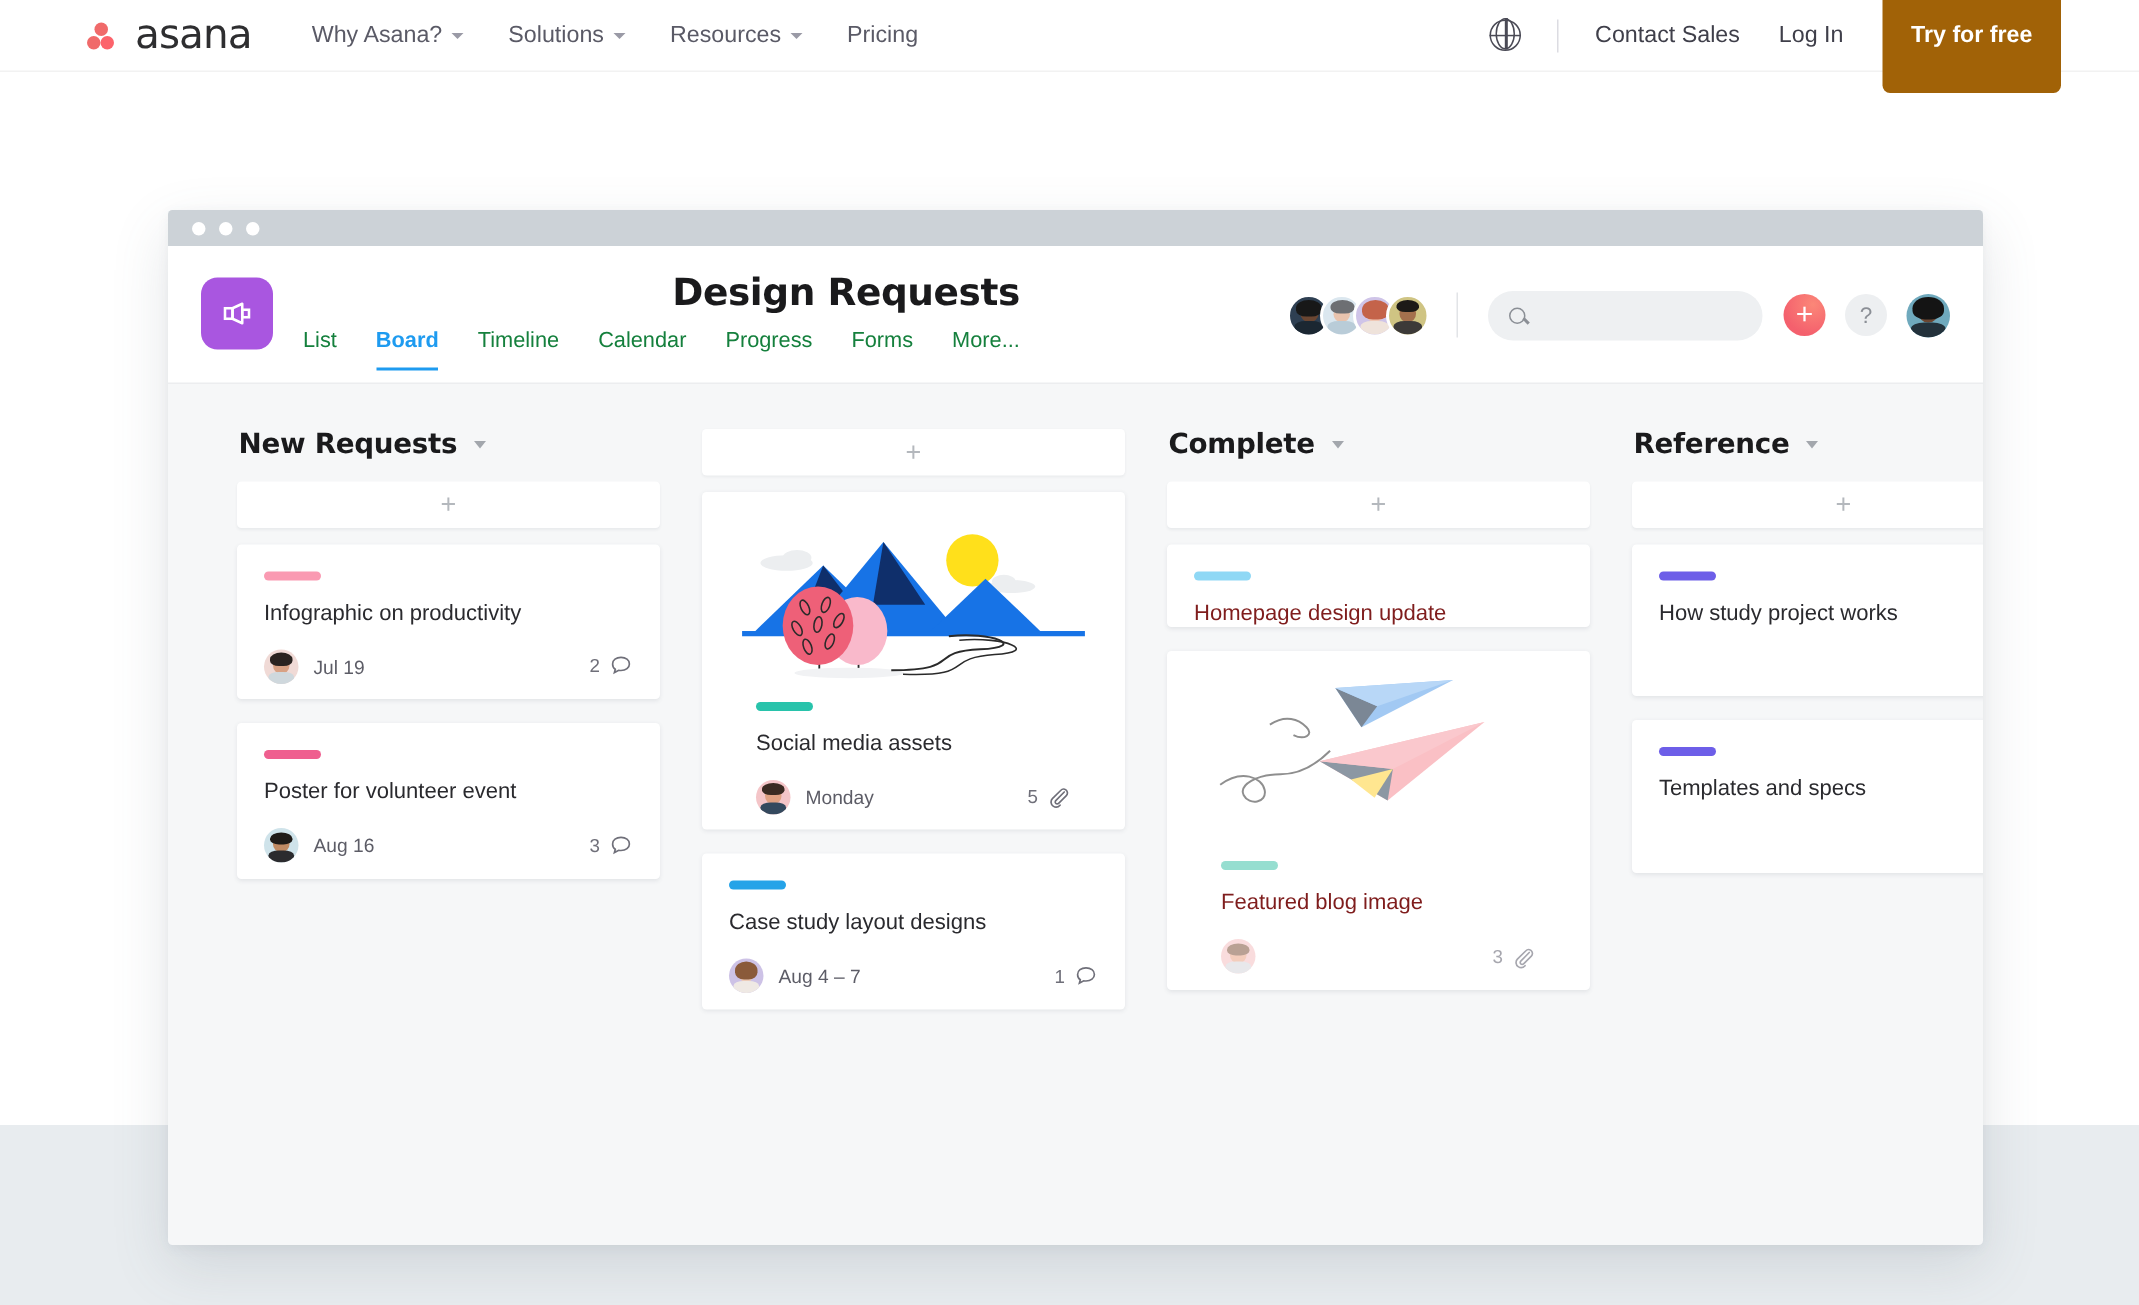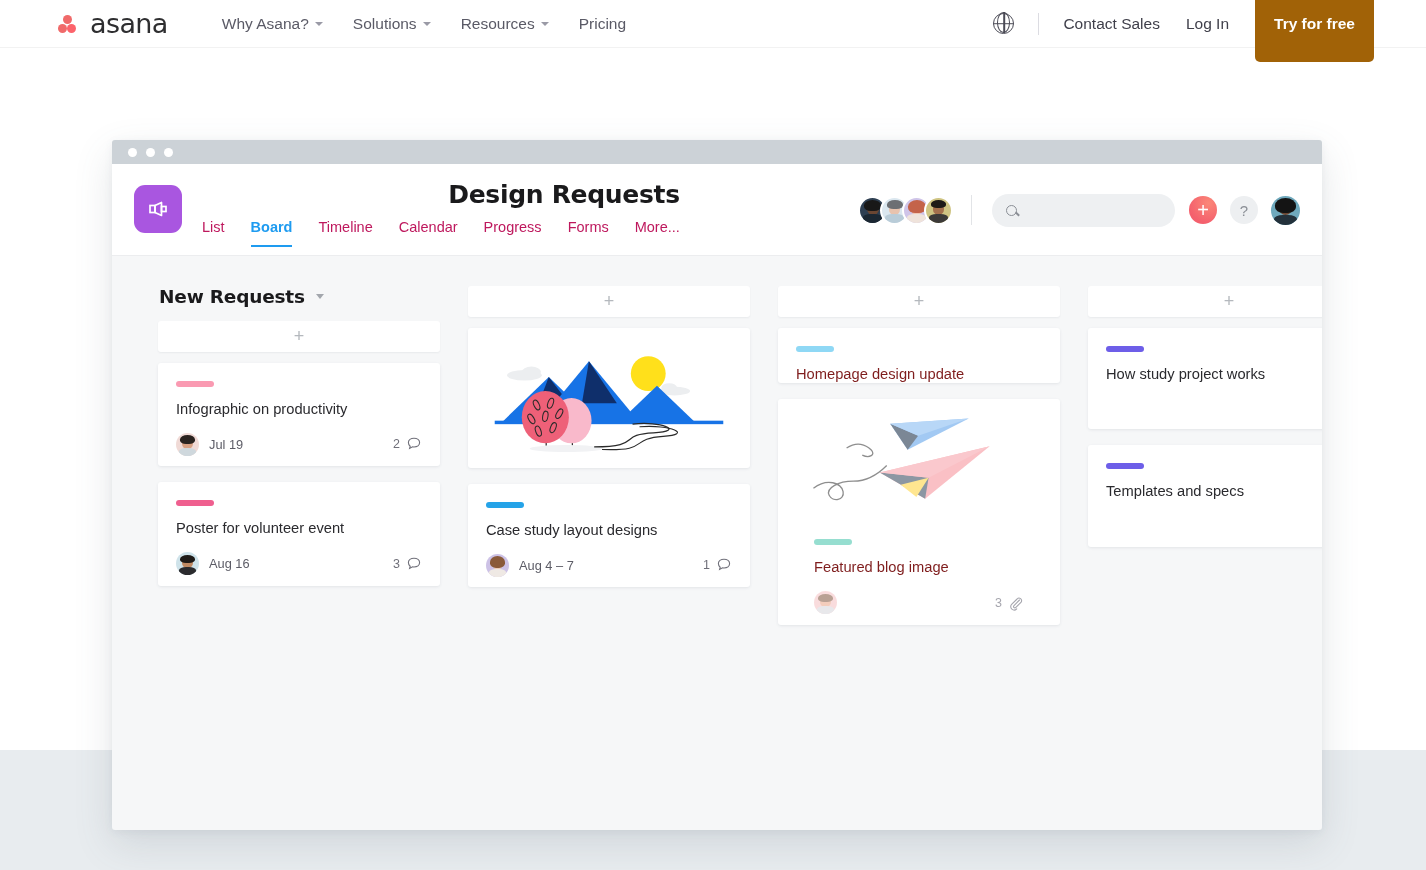--- a/index.html
+++ b/index.html
@@ -26,21 +26,21 @@
   .logo-wrap { display: flex; align-items: center; margin-left: 58px; }
   .logo-dots { position: relative; width: 26px; height: 22px; margin-right: 6px; }
   .logo-dots i { position: absolute; border-radius: 50%; display: block; }
   .logo-dots i.d1 { width: 9px; height: 9px; background: #f06a6a; left: 0px; top: 11px; }
   .logo-dots i.d2 { width: 9px; height: 9px; background: #fc636b; left: 9px; top: 11px; }
   .logo-dots i.d3 { width: 9px; height: 9px; background: #f06a6a; left: 4.5px; top: 2px; }
   .logo-text {
     font-size: 27px; color: #2e2e30; letter-spacing: -0.6px;
     font-family: "DejaVu Sans", sans-serif; font-weight: 400;
   }
-  .nav-links { display: flex; align-items: center; margin-left: 54px; gap: 30px; }
+  .nav-links { display: flex; align-items: center; margin-left: 40px; gap: 30px; }
   .nav-link {
     font-size: 15.5px; color: #5a5a66; display: flex; align-items: center; gap: 6px;
     cursor: pointer; white-space: nowrap;
   }
   .chev {
     width: 0; height: 0; border-left: 4px solid transparent; border-right: 4px solid transparent;
     border-top: 4.5px solid #9a9aa6; display: inline-block;
   }
   .nav-right {
     margin-left: auto; margin-right: 52px; display: flex; align-items: center; gap: 0;
@@ -88,21 +88,21 @@
     width: 48px; height: 48px; border-radius: 11px; background: #a956e0;
     margin-top: 21px; display: flex; align-items: center; justify-content: center; flex-shrink: 0;
   }
   .proj-titles { margin-left: 20px; margin-top: 16px; }
   .proj-title {
     font-size: 25px; color: #1a1a1c; font-weight: bold; letter-spacing: -0.3px;
     font-family: "DejaVu Sans", sans-serif;
     text-align: right;
   }
   .tabs { display: flex; gap: 26px; margin-top: 10px; }
-  .tab { font-size: 14.5px; color: #be185d; cursor: pointer; padding-bottom: 10px; white-space: nowrap; }
+  .tab { font-size: 14.5px; color: #15803d; cursor: pointer; padding-bottom: 10px; white-space: nowrap; }
   .tab.active { color: #1e9bf0; font-weight: bold; border-bottom: 2.5px solid #1e9bf0; }
 
   .header-right {
     position: absolute; right: 22px; top: 0; height: 92px; display: flex; align-items: center;
   }
   .avatar-stack { display: flex; }
   .avatar-stack .av { margin-left: -7px; border: 2px solid #fff; }
   .avatar-stack .av:first-child { margin-left: 0; }
   .av { width: 29px; height: 29px; border-radius: 50%; position: relative; overflow: hidden; flex-shrink: 0; }
   .hdr-divider { width: 1px; height: 30px; background: #e2e4e7; margin: 0 20px 0 18px; }
@@ -390,20 +390,40 @@
               <ellipse cx="52" cy="94" rx="3" ry="6" transform="rotate(-30 52 94)"></ellipse>
               <ellipse cx="68" cy="91" rx="3" ry="6" transform="rotate(10 68 91)"></ellipse>
               <ellipse cx="84" cy="88" rx="3" ry="6" transform="rotate(30 84 88)"></ellipse>
               <ellipse cx="60" cy="108" rx="3" ry="6" transform="rotate(-20 60 108)"></ellipse>
               <ellipse cx="77" cy="104" rx="3" ry="6" transform="rotate(22 77 104)"></ellipse>
             </g>
             <ellipse cx="92" cy="128" rx="42" ry="4" fill="#f1f2f4"></ellipse>
             <path d="M124 126 C180 126 150 112 192 110 C230 108 200 96 168 100" fill="none" stroke="#2a2a2a" stroke-width="1.5"></path>
             <path d="M133 129 C190 131 162 117 203 114 C238 112 212 100 176 103" fill="none" stroke="#2a2a2a" stroke-width="1.2"></path>
           </svg>
+          <div style="padding:0 18px 0 18px">
+            <div class="tagbar" style="background:#28c3ab"></div>
+            <div class="card-title">Social media assets</div>
+            <div class="card-foot">
+              <span class="av" style="background:#f4c5c8">
+                <span class="face">
+                    <span class="skin" style="background:#e0a183;left:27%;top:24%;width:46%;height:46%"></span>
+                    <span class="hair" style="background:#3a2a22;left:17%;top:10%;width:66%;height:34%"></span>
+                    <span class="body" style="background:#34495e"></span>
+                  </span>
+              </span>
+              <span class="card-date">Monday</span>
+              <span class="meta">
+                <span class="meta-num">5</span>
+                <svg width="16" height="16" viewBox="0 0 16 16">
+                  <path d="M11.5 5 L6 10.6c-1 1-.4 2.3.7 2.3.5 0 .9-.2 1.2-.5l5-5c1.1-1.1.9-2.9-.3-3.8-1.1-.8-2.6-.6-3.5.4L3.6 9.4c-1.4 1.5-1.1 3.9.5 5 1.5 1 3.4.7 4.6-.6" fill="none" stroke="#6f6f79" stroke-width="1.1" stroke-linecap="round"></path>
+                </svg>
+              </span>
+            </div>
+          </div>
         </div>
 
         <div class="card">
           <div class="tagbar" style="background:#25a3e8"></div>
           <div class="card-title">Case study layout designs</div>
           <div class="card-foot">
             <span class="av" style="background:#cdc2e6">
               <span class="face">
                   <span class="skin" style="background:#eccbb8;left:29%;top:24%;width:42%;height:46%"></span>
                   <span class="hair" style="background:#8a5a3a;left:16%;top:8%;width:68%;height:54%"></span>
@@ -415,20 +435,24 @@
               <span class="meta-num">1</span>
               <svg width="16" height="16" viewBox="0 0 16 16">
                 <path d="M8 2.2c3.2 0 5.6 1.9 5.6 4.4S11.2 11 8 11c-.5 0-1-.05-1.5-.15L3.6 12.4l.6-2.2C3 9.4 2.4 8.2 2.4 6.6 2.4 4.1 4.8 2.2 8 2.2z" fill="none" stroke="#6f6f79" stroke-width="1.1"></path>
               </svg>
             </span>
           </div>
         </div>
       </div>
 
       <div class="col">
+        <div class="col-head">
+          <span class="col-title">Complete</span>
+          <span class="col-chev"></span>
+        </div>
         <button class="add-card">+</button>
 
         <div class="card faded">
           <div class="tagbar" style="background:#8fd8f5"></div>
           <div class="card-title">Homepage design update</div>
         </div>
 
         <div class="card has-img faded">
           <svg class="card-illus" viewBox="0 0 282 140">
             <g opacity="0.62">
@@ -460,20 +484,24 @@
                 <svg width="16" height="16" viewBox="0 0 16 16">
                   <path d="M11.5 5 L6 10.6c-1 1-.4 2.3.7 2.3.5 0 .9-.2 1.2-.5l5-5c1.1-1.1.9-2.9-.3-3.8-1.1-.8-2.6-.6-3.5.4L3.6 9.4c-1.4 1.5-1.1 3.9.5 5 1.5 1 3.4.7 4.6-.6" fill="none" stroke="#a6a6ae" stroke-width="1.1" stroke-linecap="round"></path>
                 </svg>
               </span>
             </div>
           </div>
         </div>
       </div>
 
       <div class="col">
+        <div class="col-head">
+          <span class="col-title">Reference</span>
+          <span class="col-chev"></span>
+        </div>
         <button class="add-card">+</button>
 
         <div class="card no-meta">
           <div class="tagbar" style="background:#6d5ee8"></div>
           <div class="card-title">How study project works</div>
           <div class="no-meta-spacer"></div>
         </div>
 
         <div class="card no-meta">
           <div class="tagbar" style="background:#6d5ee8"></div>

